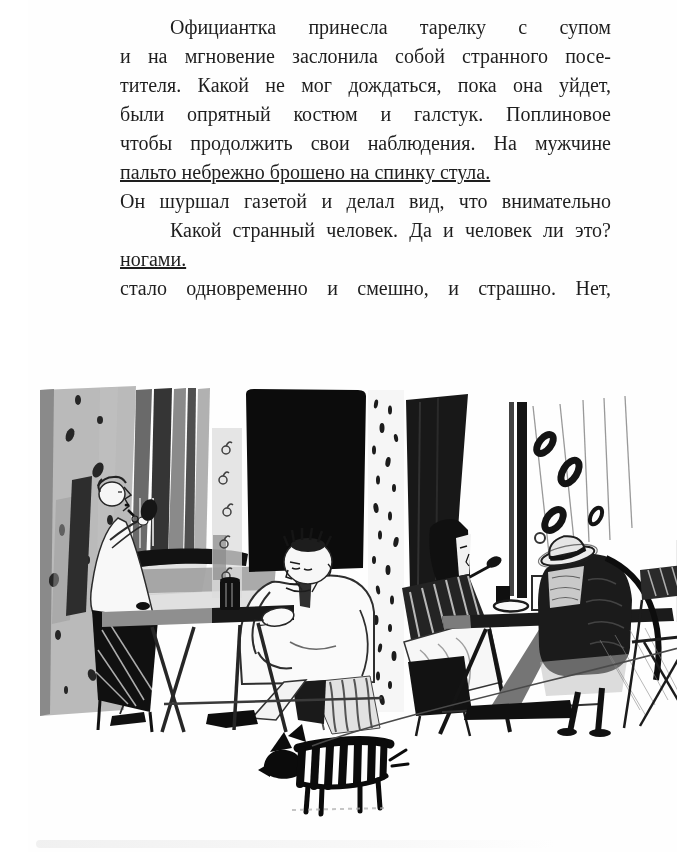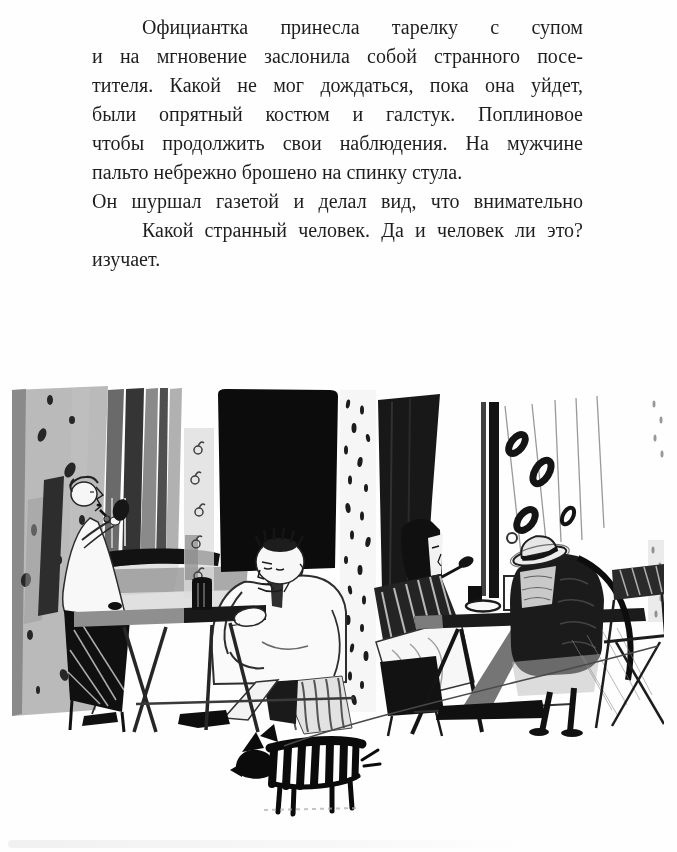--- a/index.html
+++ b/index.html
@@ -2,31 +2,31 @@
 <html><head>
 <meta charset="utf-8">
 <style>
   html,body{margin:0;padding:0;}
   body{
     width:677px;height:852px;
     background:#ffffff;
     font-family:"Liberation Serif","DejaVu Serif",serif;
     position:relative;overflow:hidden;
   }
-  .page{position:absolute;inset:0;background:#fefefe;}
+  .page{position:absolute;inset:0;background:#fefefe;margin-left:28px;}
   .text-block{
     position:absolute;left:92px;top:13px;width:491px;
     font-size:20px;line-height:29px;color:#1e1e1e;
   }
   .line{
     text-align:justify;
     text-align-last:justify;
     -moz-text-align-last:justify;
   }
-  .line.para-end{text-align-last:left;-moz-text-align-last:left;}
+  .line.para-end{text-align-last:left;text-decoration:underline;-moz-text-align-last:left;}
   .line.indent{text-indent:50px;}
   .illustration{position:absolute;left:12px;top:380px;width:652px;height:440px;}
   .bottom-smudge{
     position:absolute;left:8px;bottom:4px;width:520px;height:8px;
     background:linear-gradient(to right,#ededed,#f7f7f7 70%,transparent);
     border-radius:4px;opacity:.8;
   }
 </style>
 </head>
 <body>
@@ -35,21 +35,22 @@
 
   <div class="text-block">
       <div class="line indent">Официантка принесла тарелку с супом</div>
       <div class="line">и на мгновение заслонила собой странного посе-</div>
       <div class="line">тителя. Какой не мог дождаться, пока она уйдет,</div>
       <div class="line">были опрятный костюм и галстук. Поплиновое</div>
       <div class="line">чтобы продолжить свои наблюдения. На мужчине</div>
       <div class="line para-end">пальто небрежно брошено на спинку стула.</div>
       <div class="line">Он шуршал газетой и делал вид, что внимательно</div>
       <div class="line indent">Какой странный человек. Да и человек ли это?</div>
-      <div class="line para-end">изучает.</div>
+      <div class="line para-end">ногами.</div>
+      <div class="line">стало одновременно и смешно, и страшно. Нет,</div>
     </div>
 
   <svg class="illustration" viewBox="0 0 652 440" xmlns="http://www.w3.org/2000/svg">
     <title>Ink-and-wash café scene: a woman applying lipstick with a hand mirror at a table by a window, a balding man in a light jacket seated before a dark doorway, rings hanging on strings, a dark-haired woman eating opposite a man in a hat and dark coat, a wire chair, and a small black dog on a leash in the foreground.</title>
 
     <g>
       <path d="M0,10 L96,6 L84,330 L0,336 Z" fill="#a9a9a9" opacity="0.8"></path>
       <path d="M0,10 L14,9 L10,334 L0,336 Z" fill="#8a8a8a"></path>
       <path d="M60,8 L78,7 L70,250 L56,255 Z" fill="#c2c2c2" opacity="0.6"></path>
       <g fill="#262626">

